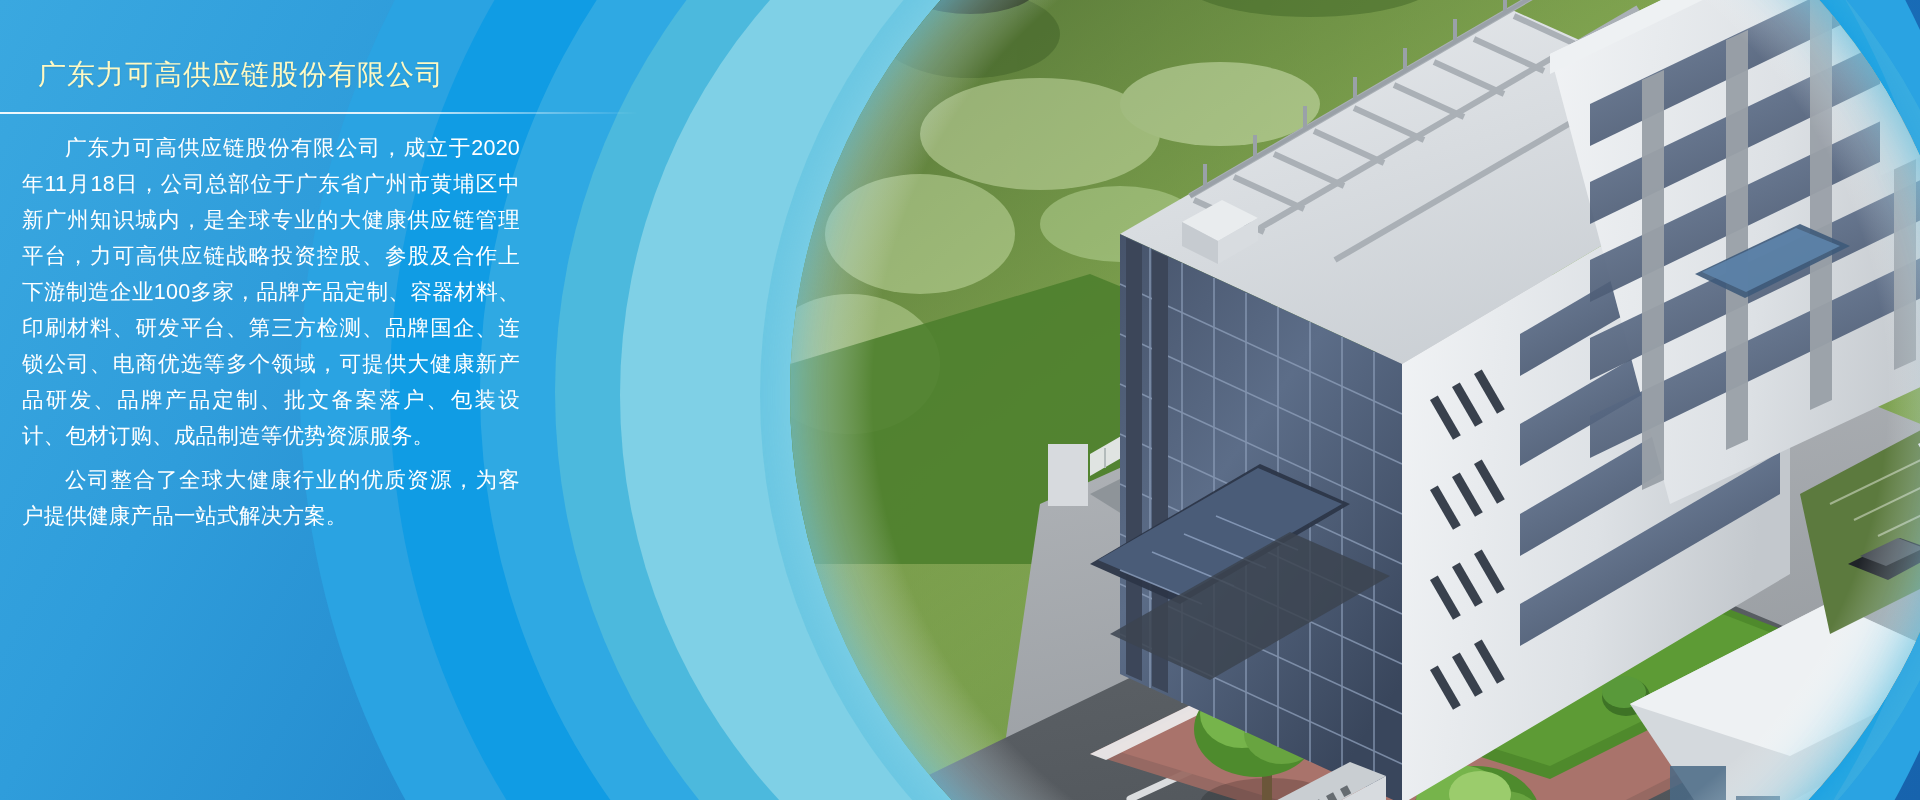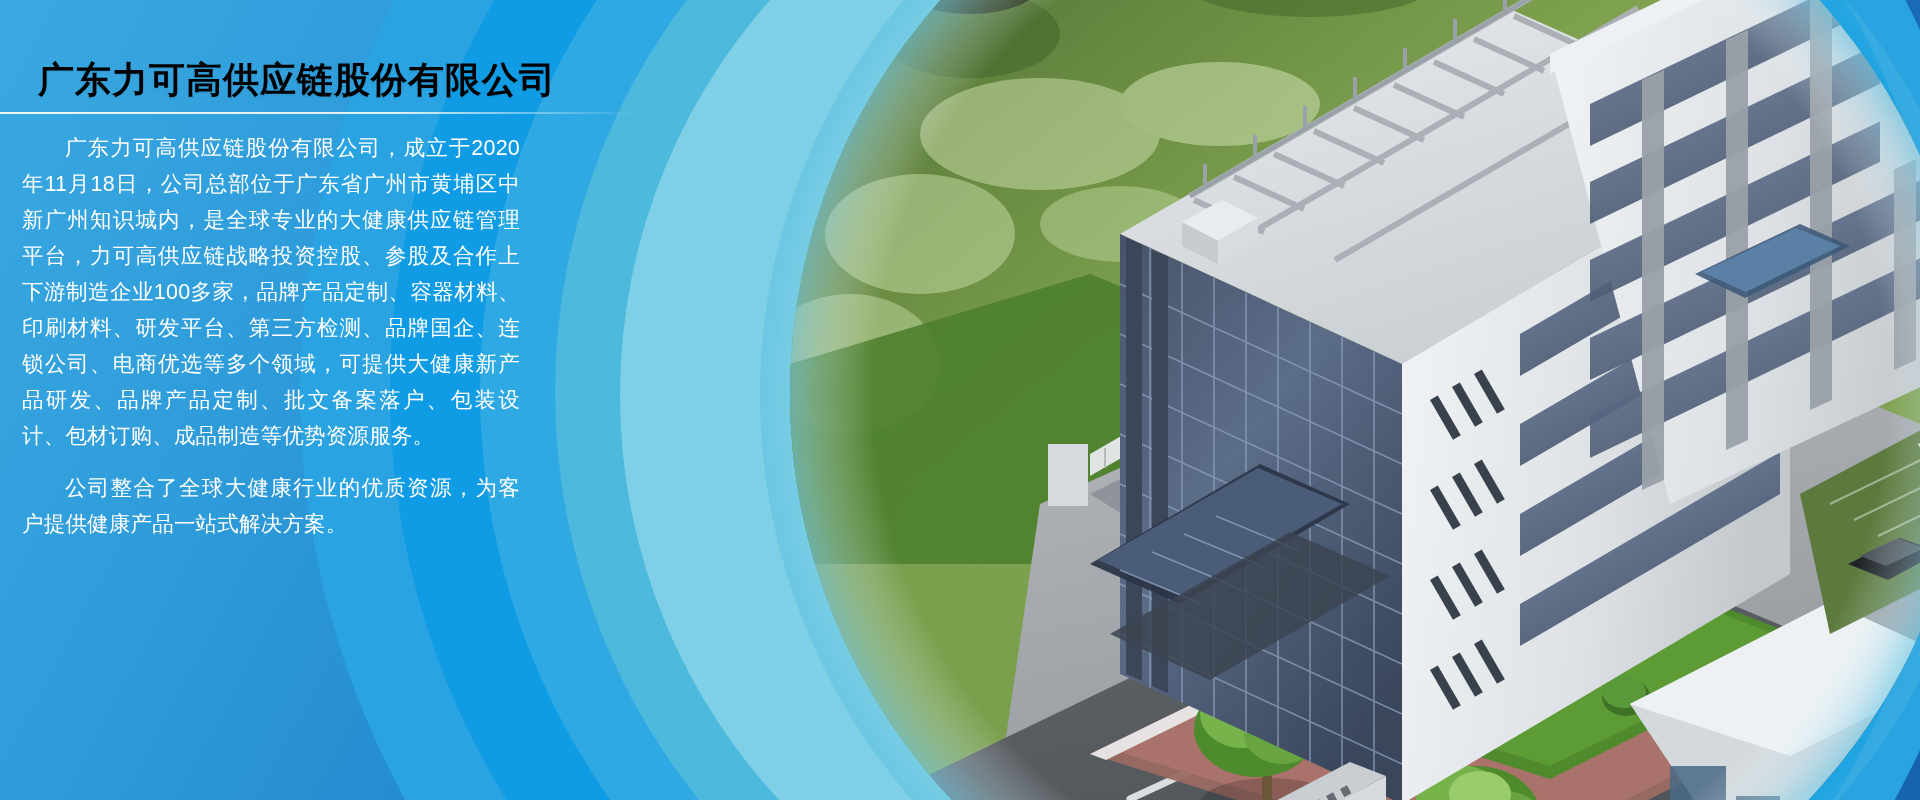--- a/index.html
+++ b/index.html
@@ -77,23 +77,23 @@
     left: 0; top: 0;
     width: 640px;
     height: 800px;
     padding: 0;
     z-index: 30;
   }
   .title {
     position: absolute;
     left: 38px;
     top: 56px;
-    font-size: 36px;
-    font-weight: 700;
-    color: #000000;
+    font-size: 28px;
+    font-weight: 400;
+    color: #fef9c3;
     letter-spacing: 1px;
     white-space: nowrap;
     text-shadow: 0 1px 2px rgba(0,0,0,.10);
   }
   .divider {
     position: absolute;
     left: 0;
     top: 112px;
     width: 638px;
     height: 2px;
@@ -108,21 +108,21 @@
     font-size: 21.5px;
     line-height: 36px;
     text-align: justify;
     text-justify: inter-ideograph;
     letter-spacing: .2px;
   }
   .body p {
     margin: 0;
     text-indent: 2em;
   }
-  .body p + p { margin-top: 16px; }
+  .body p + p { margin-top: 8px; }
 
   
   svg { display: block; }
 </style>
 </head>
 <body>
 
 <div class="stage">
 
   <div class="bg-base"></div>

